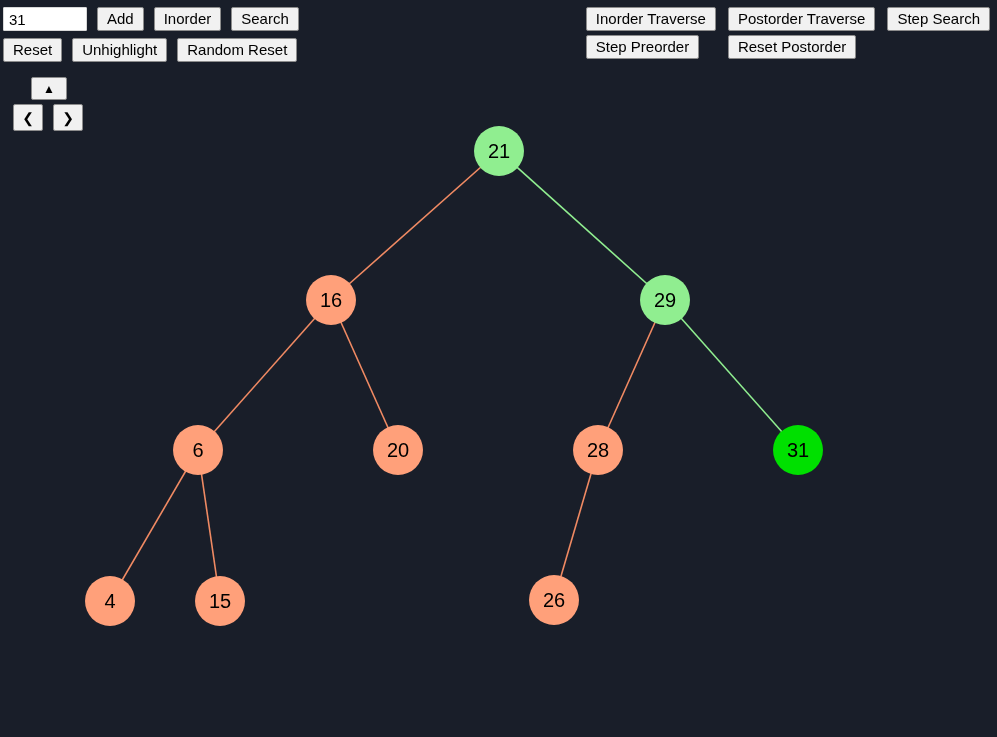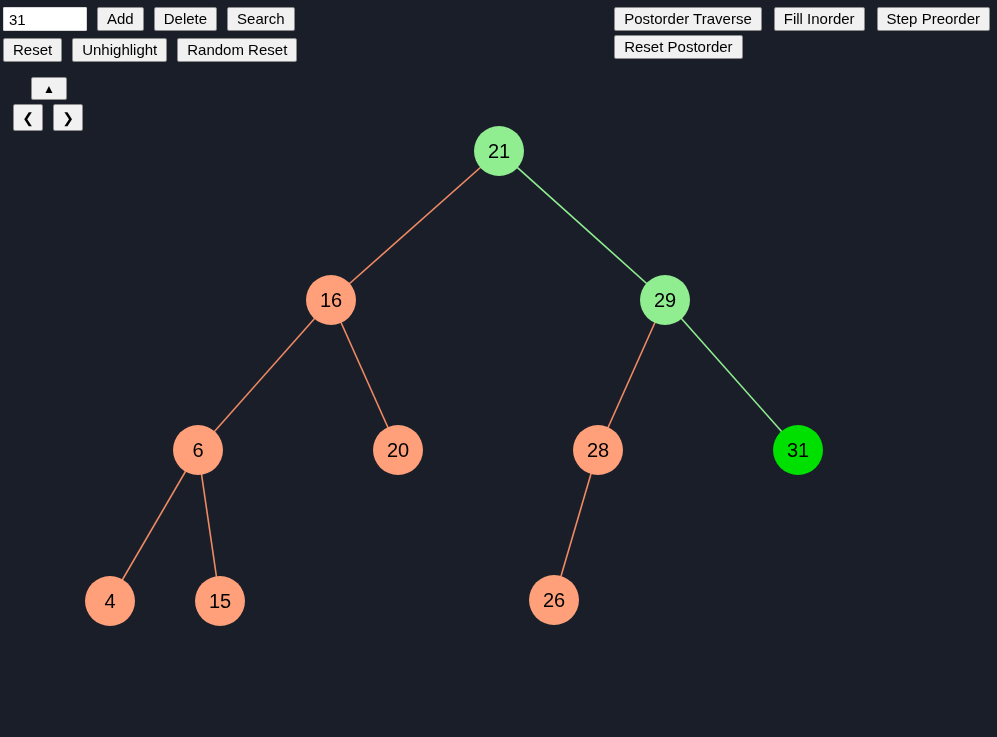--- a/index.html
+++ b/index.html
@@ -127,33 +127,34 @@
     </g>
     <g>
       <circle cx="554" cy="600" r="25" fill="#ffa07a"></circle>
       <text x="554" y="600" text-anchor="middle" dominant-baseline="central" fill="#000000" class="node-label">26</text>
     </g>
   </svg>
 
 <div class="toolbar-row" id="toolbar-left-row1">
   <input class="value-input" value="31" style="">
   <button class="btn">Add</button>
-  <button class="btn">Delete</button>
+  <button class="btn">Inorder</button>
   <button class="btn">Search</button>
 </div>
 
 <div class="toolbar-row" id="toolbar-left-row2">
   <button class="btn">Reset</button>
   <button class="btn">Unhighlight</button>
   <button class="btn">Random Reset</button>
 </div>
 
 <div id="toolbar-right">
+  <button class="btn">Inorder Traverse</button>
   <button class="btn">Postorder Traverse</button>
-  <button class="btn">Fill Inorder</button>
+  <button class="btn">Step Search</button>
   <button class="btn">Step Preorder</button>
   <button class="btn">Reset Postorder</button>
 </div>
 
 <button class="nav-btn" id="nav-up">
   <span>▲</span>
 </button>
 <button class="nav-btn" id="nav-left">
   <span>❮</span>
 </button>

